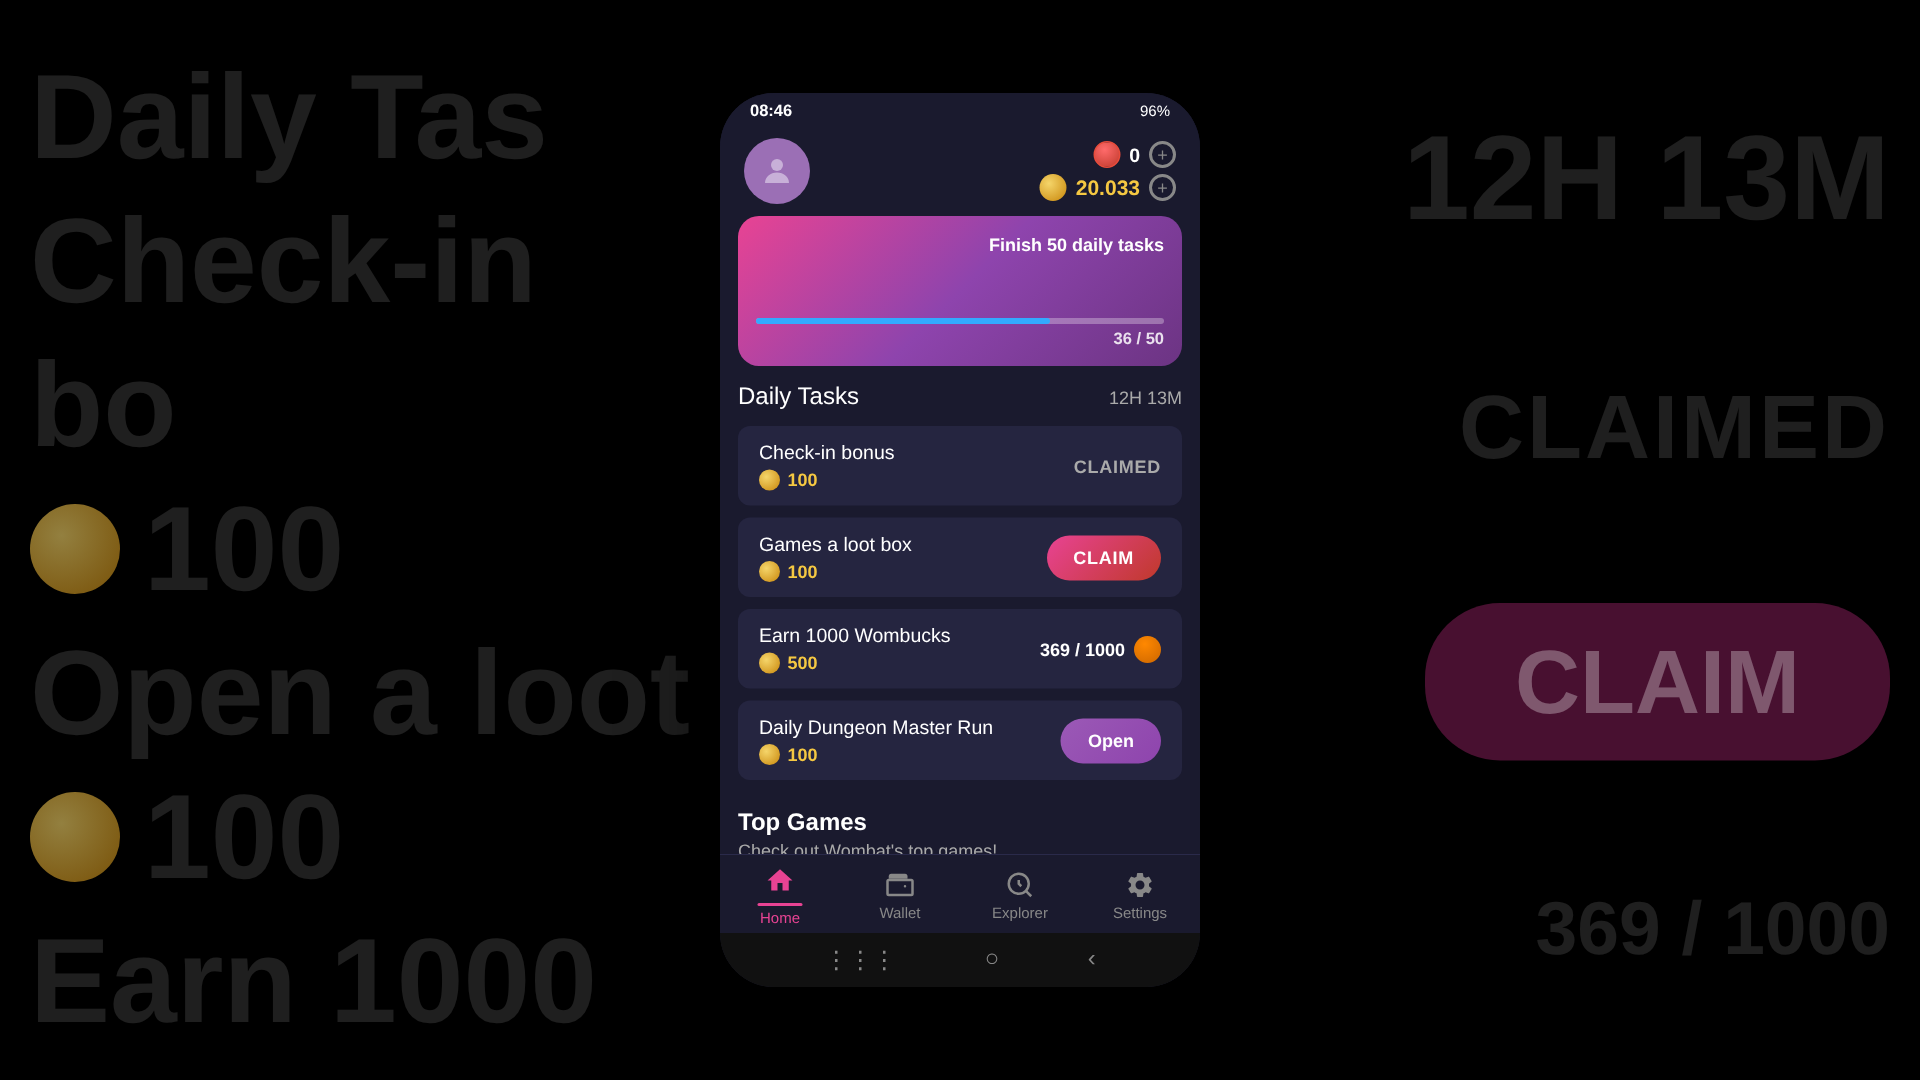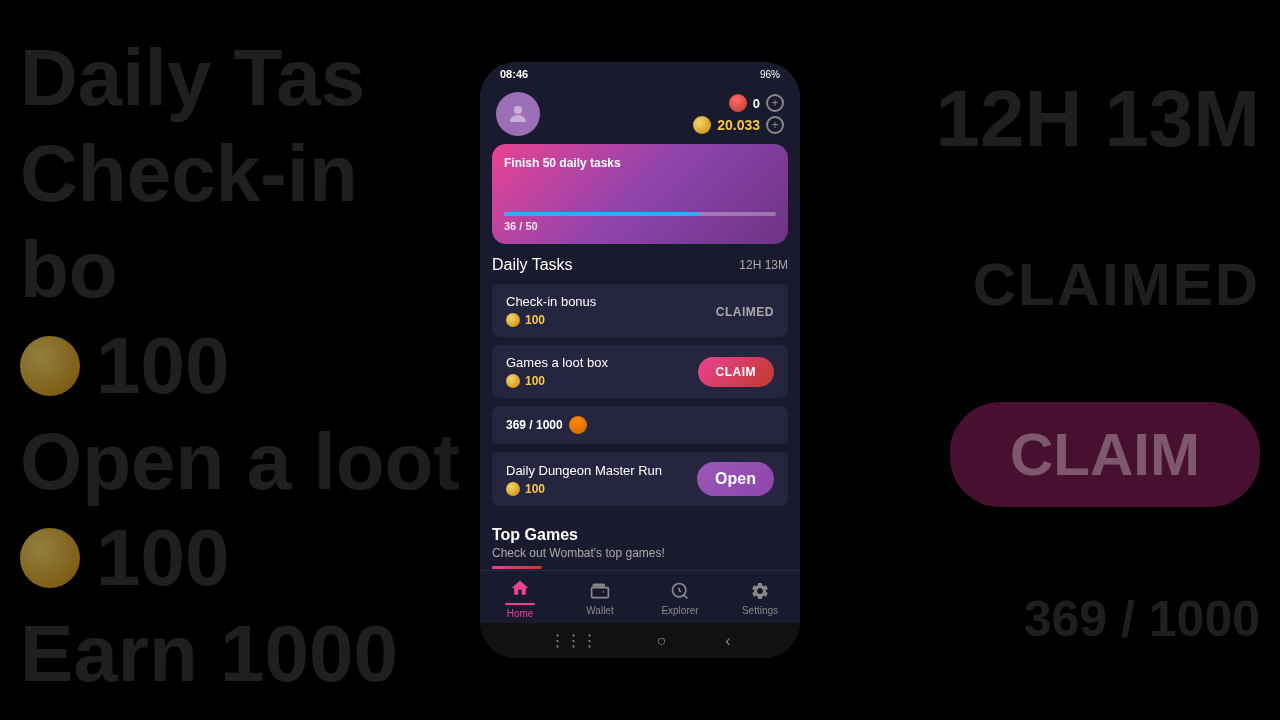--- a/index.html
+++ b/index.html
@@ -222,20 +222,21 @@
       min-height: 100px;
       display: flex;
       flex-direction: column;
       justify-content: space-between;
       overflow: hidden;
       position: relative;
     }
 
     .quest-card-1 {
       background: linear-gradient(135deg, #e84393, #8e44ad, #6c3483);
+      text-align: right;
     }
 
     .quest-card-2 {
       background: linear-gradient(135deg, #1e8bc3, #2ecc71, #16a085, #8e44ad);
     }
 
     .quest-title {
       color: #fff;
       font-size: 12px;
       font-weight: 700;
@@ -365,21 +366,21 @@
       border-radius: 50%;
       background: radial-gradient(circle at 40% 30%, #ff8800, #cc6600);
     }
 
     .open-btn {
       background: linear-gradient(135deg, #9b59b6, #8e44ad);
       border: none;
       border-radius: 20px;
       padding: 8px 18px;
       color: #fff;
-      font-size: 16px;
+      font-size: 12px;
       font-weight: 700;
       cursor: pointer;
     }
 
     
     .top-games-section {
       padding: 12px 12px 4px;
     }
 
     .top-games-title {
@@ -571,20 +572,27 @@
             <div class="task-coin"></div>
             <span class="task-reward-amount">100</span>
           </div>
         </div>
         <div class="task-right">
           <button class="claim-btn">CLAIM</button>
         </div>
       </div>
 
       <div class="task-item">
+        <div class="task-left">
+          <div class="task-name">Earn 1000 Wombucks</div>
+          <div class="task-reward">
+            <div class="task-coin"></div>
+            <span class="task-reward-amount">500</span>
+          </div>
+        </div>
         <div class="task-right">
           <div class="progress-badge">
             <span>369 / 1000</span>
             <div class="progress-orb"></div>
           </div>
         </div>
       </div>
 
       <div class="task-item">
         <div class="task-left">

